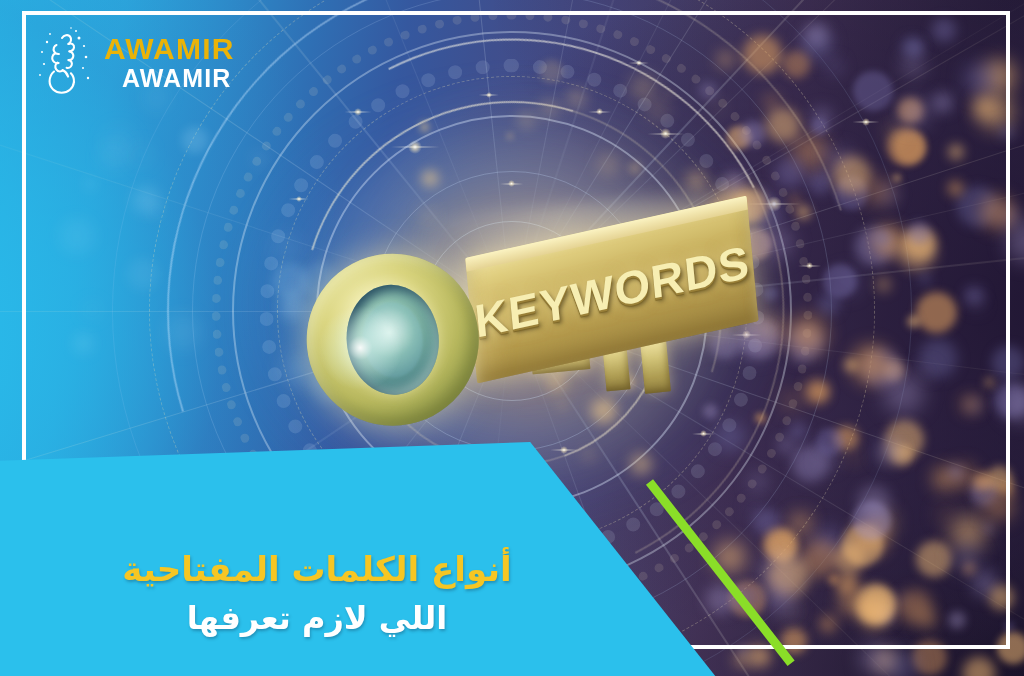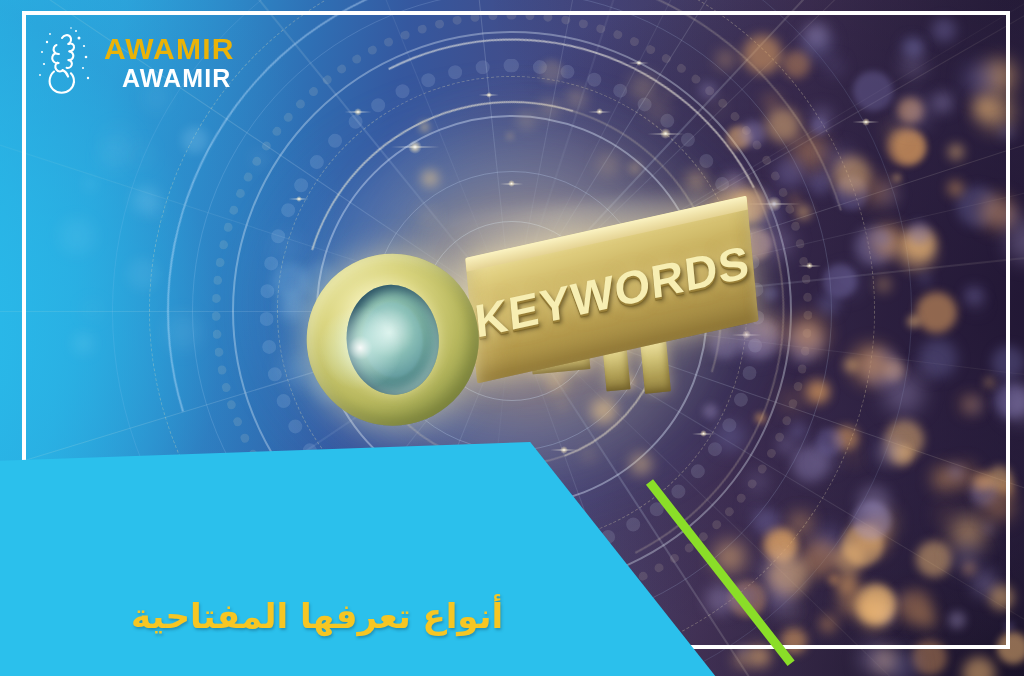--- a/index.html
+++ b/index.html
@@ -626,21 +626,22 @@
       <div class="key-head-flare"></div>
     </div>
   </div>
 
   <div class="frame"></div>
 
   <div class="cyan-panel"></div>
   <div class="green-line"></div>
 
   <div class="headline">
-    <div class="hl-1">أنواع تعرفها المفتاحية</div>
+    <div class="hl-1">أنواع الكلمات المفتاحية</div>
+    <div class="hl-2">اللي لازم تعرفها</div>
   </div>
 
   <div class="logo">
     <div class="logo-mark">
       <svg viewBox="0 0 54 72" width="54" height="72" aria-hidden="true">
         <g fill="none" stroke="#ffffff" stroke-width="2.1" stroke-linecap="round" stroke-linejoin="round">
           <path d="M24 12c2-3 6-4 8-1.5s1 6-1.5 7.5"></path>
           <path d="M30.5 18c3-1.5 6 .5 5.5 3.5-.4 2.4-2.6 3.6-4.6 3.8"></path>
           <path d="M18.5 19c-2.5 1-3.6 4-2.4 6.4 1 2 3 2.8 4.8 2.6"></path>
           <path d="M17 27.5c-2.7 1.4-3.6 4.7-2 7.2 1.3 2.1 3.6 2.8 5.6 2.3"></path>

